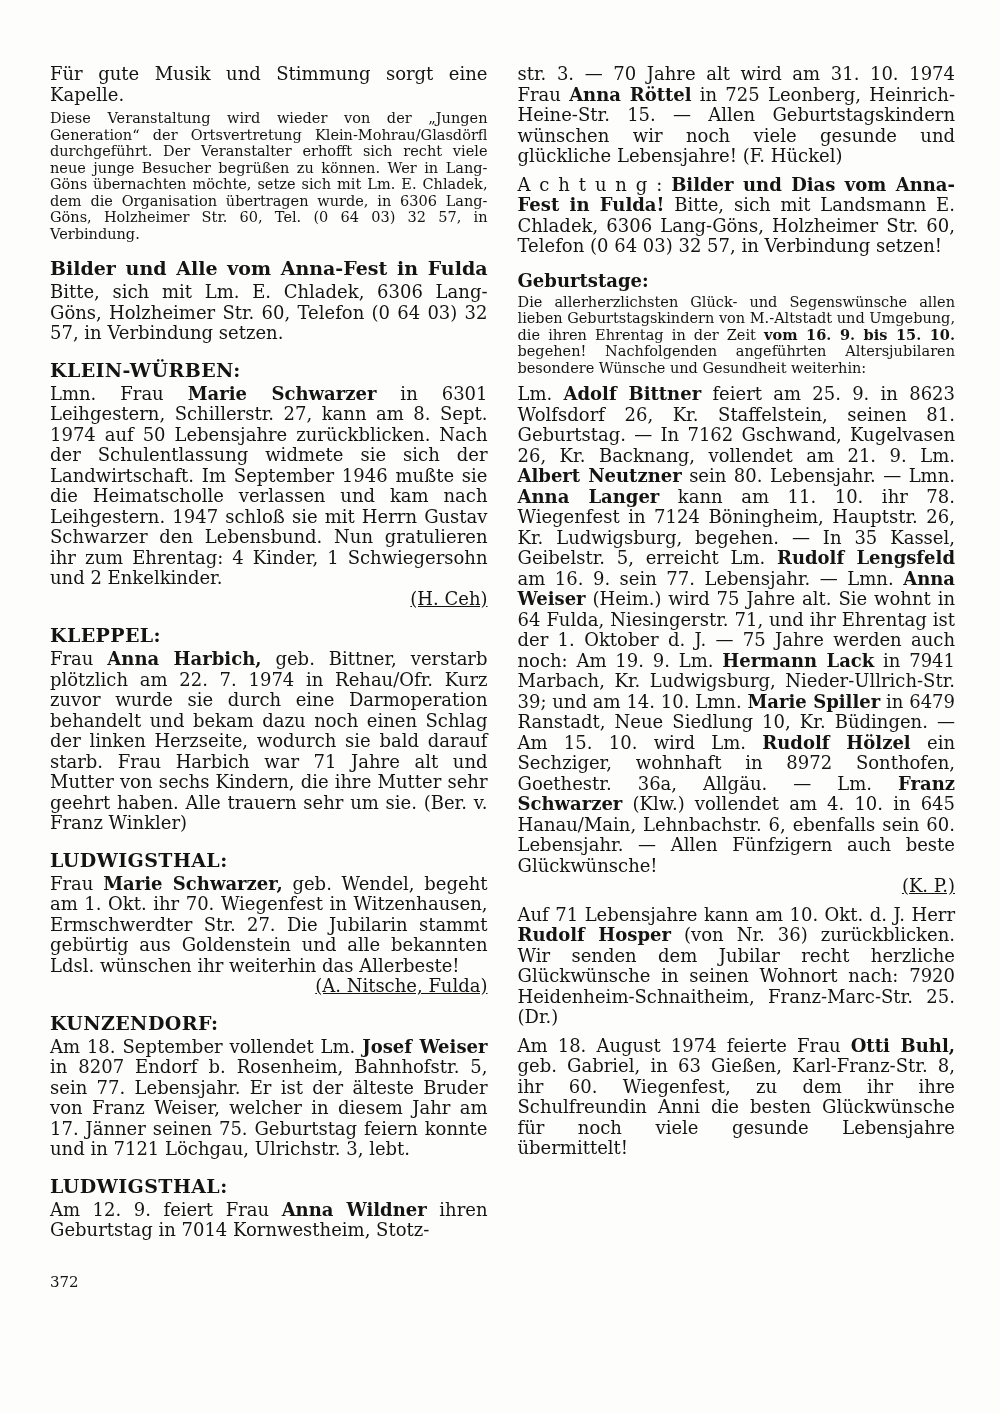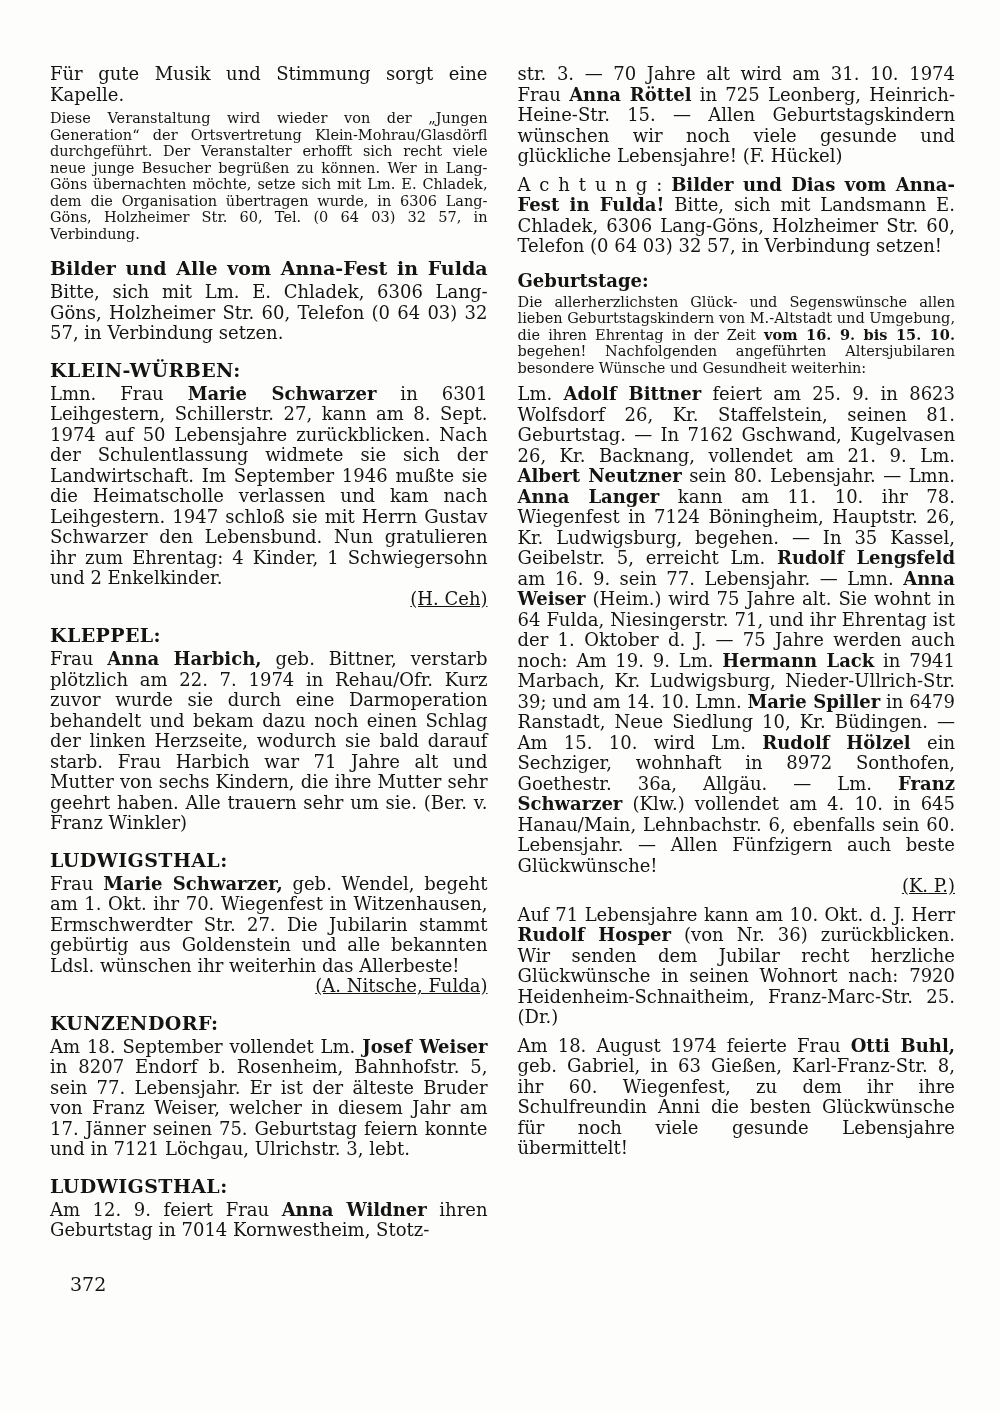--- a/index.html
+++ b/index.html
@@ -64,23 +64,22 @@
     text-align-last: justify;
   }
   .signature {
     font-size: 18px;
     line-height: 20.5px;
     text-align: right;
     margin-top: 0;
     text-decoration: underline;
   }
   .pagenum {
-    font-size: 19px;
+    font-size: 15px;
     margin-top: 32px;
-    margin-left: 20px;
   }
   .b {
     font-weight: 700;
   }
   .col > :first-child {
     margin-top: 0 !important;
   }
   .heading + .para,
   .subheading + .para,
   .headline + .para {

